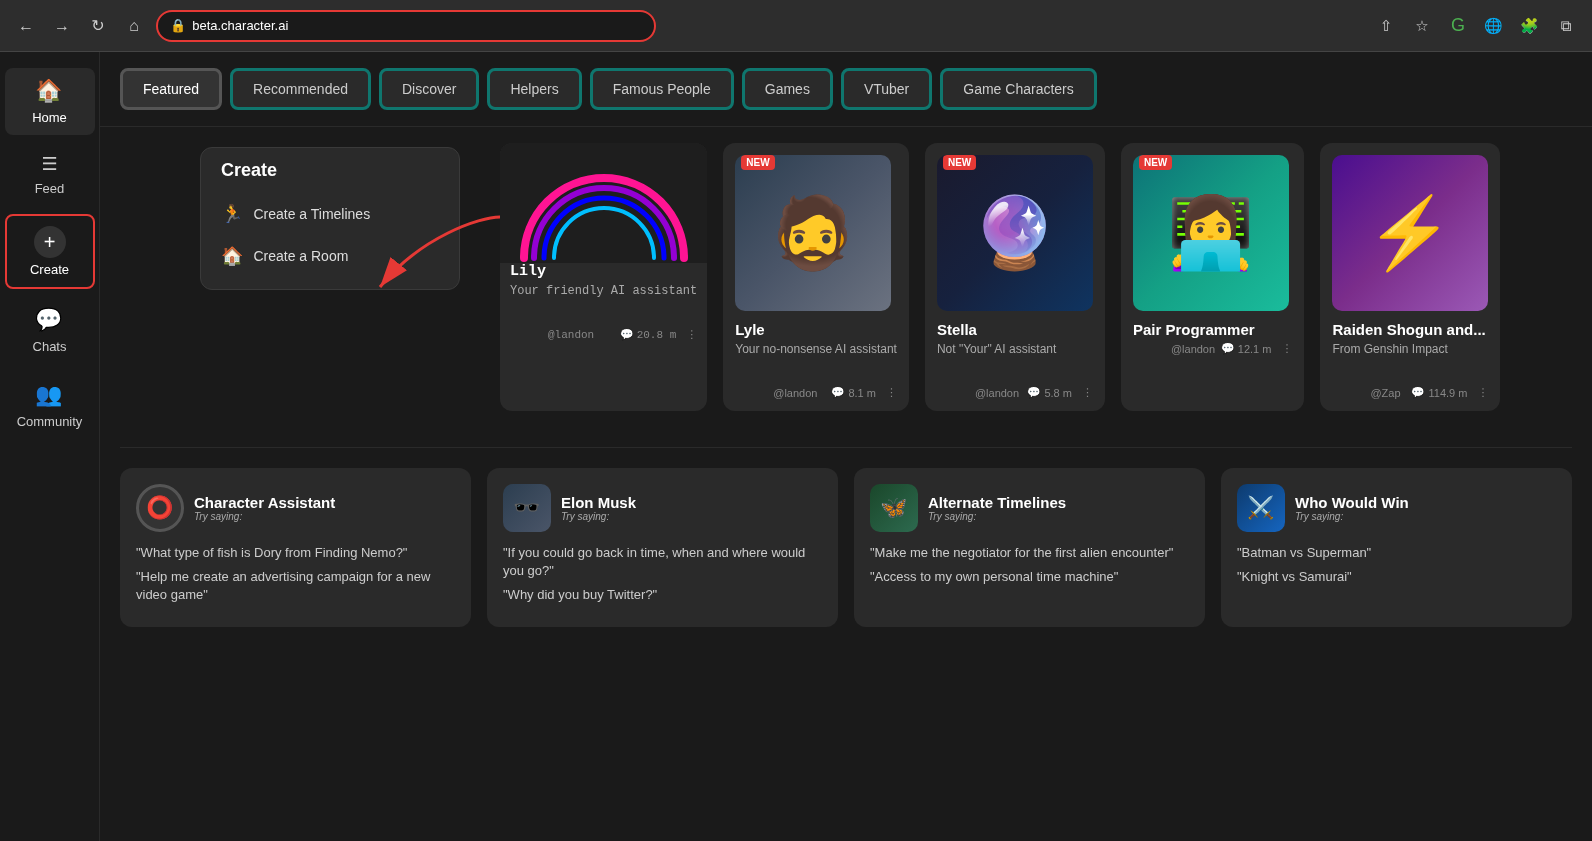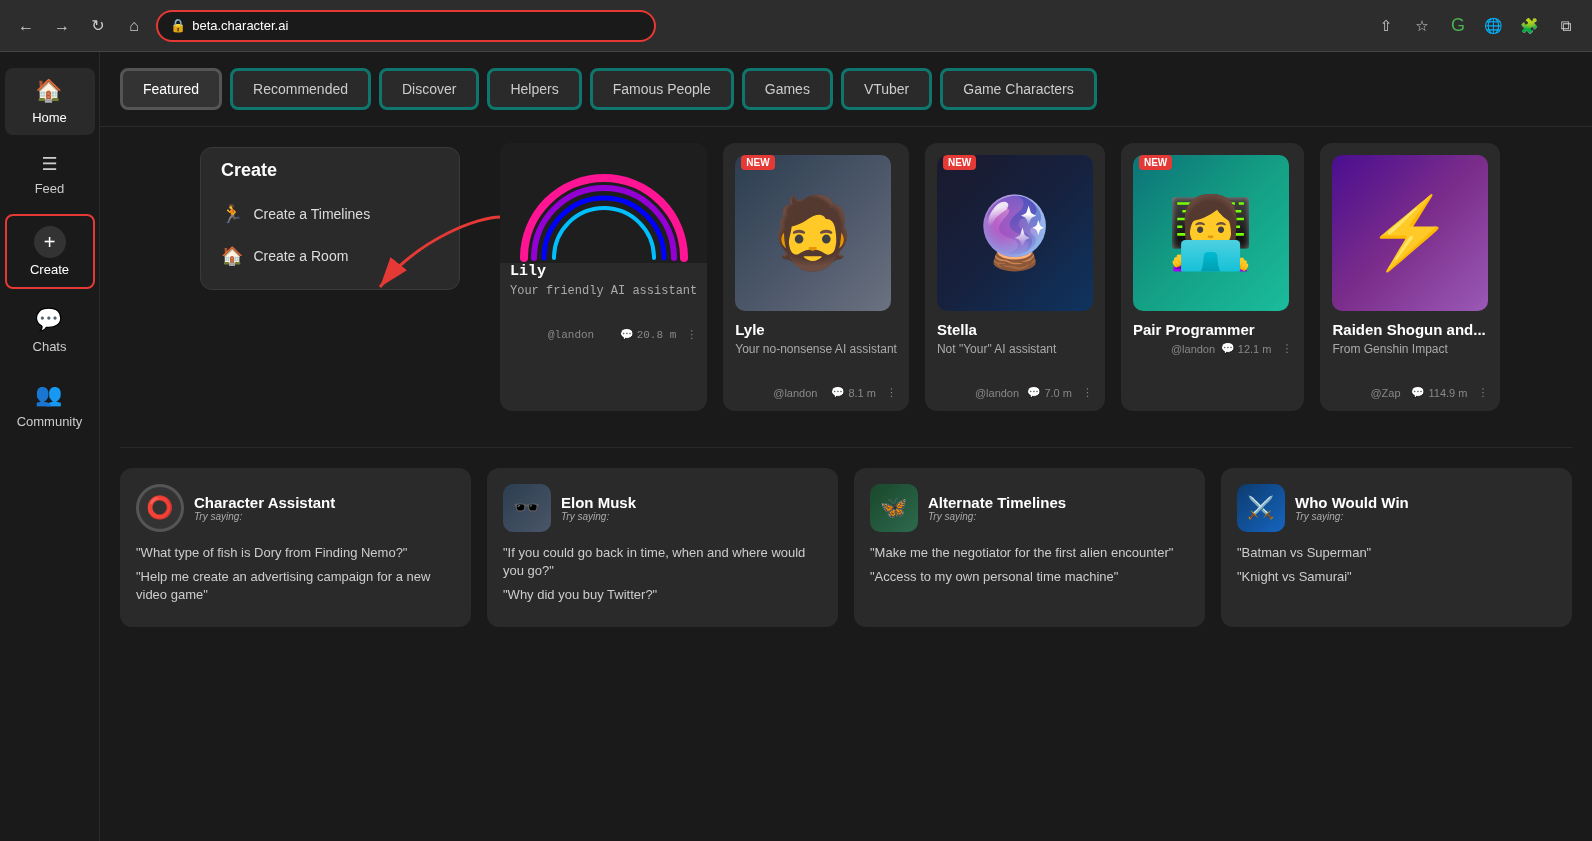--- a/index.html
+++ b/index.html
@@ -406,21 +406,21 @@
           <div class="character-avatar avatar-stella">
             <span style="font-size:70px; display:flex; align-items:center; justify-content:center; height:100%;">🔮</span>
             <span class="new-badge">NEW</span>
           </div>
           <div class="char-name">Stella</div>
           <div class="char-desc">Not "Your" AI assistant</div>
           <div class="char-meta">
             <span class="char-author">@landon</span>
             <span class="chat-count">
               <span>💬</span>
-              <span>7.0 m</span>
+              <span>5.8 m</span>
             </span>
             <span class="char-more">⋮</span>
           </div>
         </div>
 
         <div class="character-card">
           <div class="character-avatar avatar-pair">
             <span style="font-size:70px; display:flex; align-items:center; justify-content:center; height:100%;">👩‍💻</span>
             <span class="new-badge">NEW</span>
           </div>

